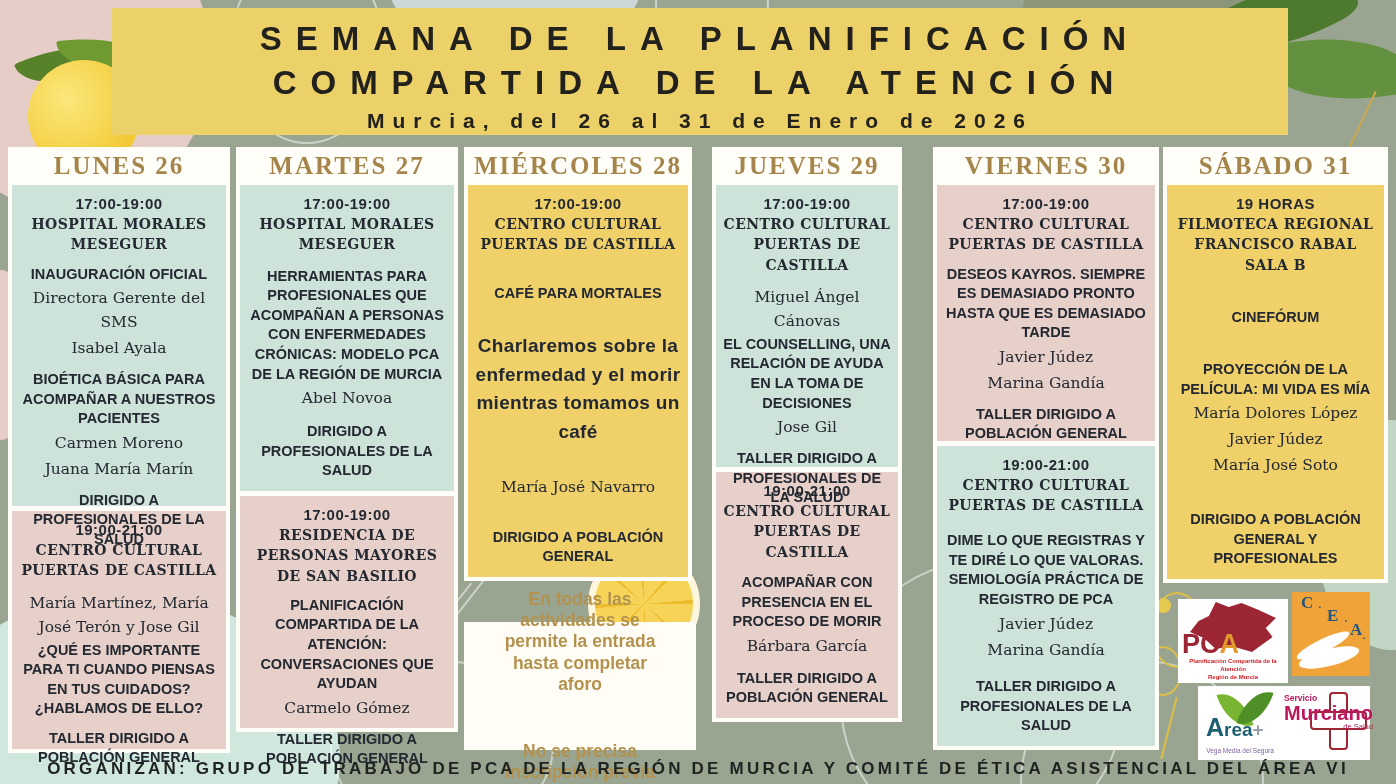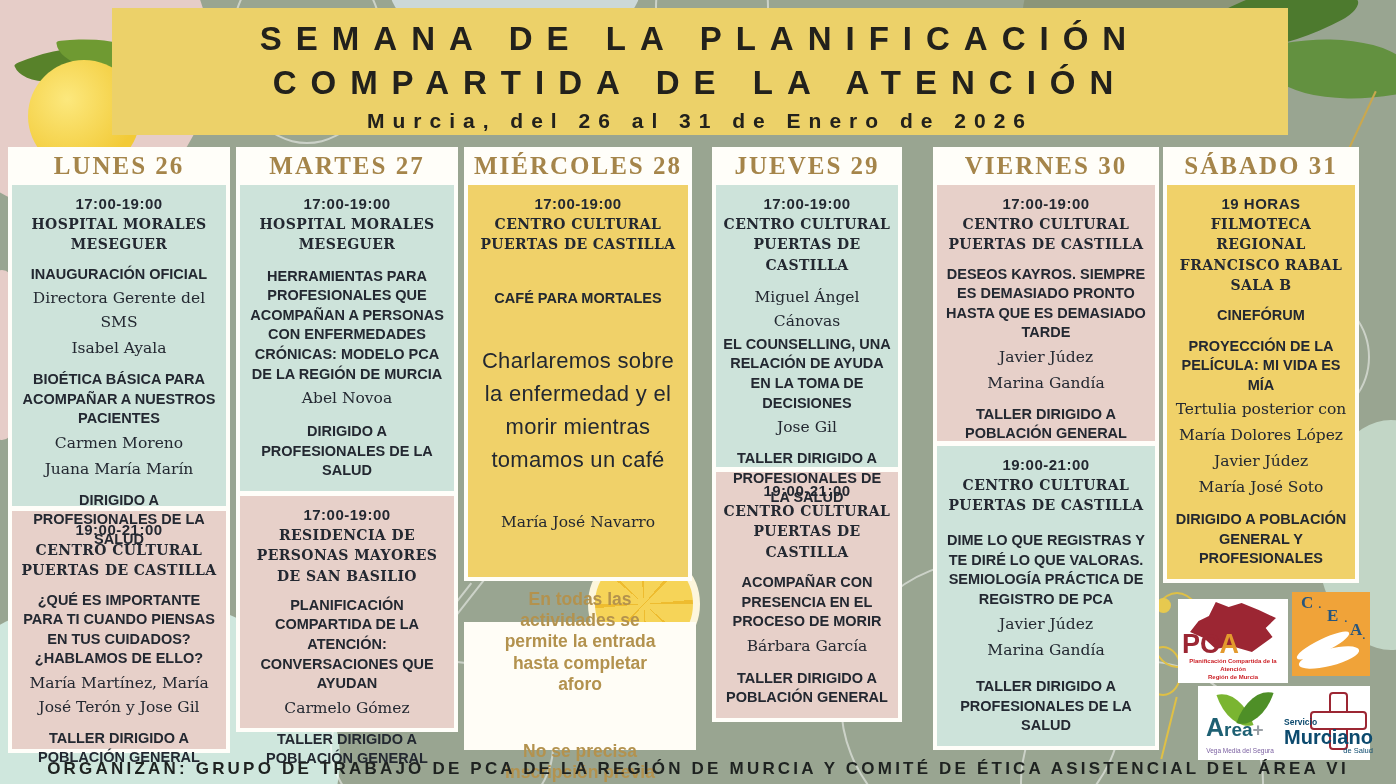--- a/index.html
+++ b/index.html
@@ -24,21 +24,21 @@
   .card{display:flex;flex-direction:column;box-sizing:border-box;padding:9px 6px;margin-top:5px;
         text-align:center;color:#232831}
   .card.teal{background:var(--cardteal,#cde3da)}
   .card.pink{background:var(--cardpink,#e7d0c9)}
   .card.yellow{background:var(--cardyellow,#f0d169)}
   .ln{margin:0;padding:1px 0}
   .ln.time{font-weight:bold;font-size:15px;letter-spacing:.5px}
   .ln.venue{font-family:"DejaVu Serif",serif;font-weight:bold;font-size:14px;line-height:1.45;letter-spacing:.4px}
   .ln.event{font-weight:bold;font-size:14.5px;line-height:1.35}
   .ln.name{font-family:"DejaVu Serif",serif;font-size:15.5px;line-height:1.55}
-  .ln.big{font-weight:normal;font-size:22px;line-height:1.5;letter-spacing:.3px}
+  .ln.big{font-weight:bold;font-size:19px;line-height:1.5;letter-spacing:.3px}
   .ln.gap{flex:1;min-height:6px}
 
   
   .notice{position:absolute;left:464px;top:622px;width:232px;height:128px;background:#fffdf6;
           box-sizing:border-box;display:flex;flex-direction:column;justify-content:center;gap:13px;
           padding:8px 10px;text-align:center;color:var(--noticegold,#b3924e);font-weight:bold;
           font-size:17.5px;line-height:1.22}
   .notice p{margin:16px}
 
   
@@ -55,21 +55,21 @@
   .asms-box{left:1198px;top:686px;width:172px;height:74px;background:#fff;display:flex}
   .area-part{position:relative;width:84px;height:70px}
   .leafv{position:absolute;border-radius:0 100% 0 100%}
   .area-word{position:absolute;left:8px;bottom:14px;font-size:19px;font-weight:bold;color:#1d6073}
   .area-word .bigA{font-size:25px}
   .area-word .plus{color:#9aa0a6;font-weight:bold}
   .area-cap{position:absolute;left:2px;bottom:2px;width:80px;text-align:center;font-size:6.5px;color:#7a5fa0}
   .sms-part{position:relative;width:88px;height:74px}
   .crossv{position:absolute;right:22px;top:6px;width:15px;height:54px;border:2px solid #9c2633;background:#fff;border-radius:4px}
   .crossh{position:absolute;right:3px;top:25px;width:53px;height:15px;border:2px solid #9c2633;background:#fff;border-radius:4px}
-  .sms-txt{position:absolute;left:2px;top:32px;color:#0c4a6e;line-height:1;z-index:2}
+  .sms-txt{position:absolute;left:2px;top:8px;color:#be185d;line-height:1;z-index:2}
   .sms-s{font-size:8.5px;font-weight:bold}
   .sms-m{font-size:20px;font-weight:bold}
   .sms-d{font-size:7.5px;text-align:right}
 
   
   .footer{position:absolute;left:0;right:0;bottom:5px;text-align:center;font-weight:bold;
           font-size:17px;letter-spacing:3.2px;color:#1e2220;white-space:nowrap}
 </style>
 </head>
 <body>
@@ -128,22 +128,22 @@
           <p class="ln event">BIOÉTICA BÁSICA PARA ACOMPAÑAR A NUESTROS PACIENTES</p>
           <p class="ln name">Carmen Moreno</p>
           <p class="ln name">Juana María Marín</p>
           <p class="ln gap"></p>
           <p class="ln event">DIRIGIDO A PROFESIONALES DE LA SALUD</p>
         </div>
         <div class="card pink" style="height: 238px;">
           <p class="ln time">19:00-21:00</p>
           <p class="ln venue">CENTRO CULTURAL PUERTAS DE CASTILLA</p>
           <p class="ln gap"></p>
+          <p class="ln name">María Martínez, María José Terón y Jose Gil</p>
           <p class="ln event">¿QUÉ ES IMPORTANTE PARA TI CUANDO PIENSAS EN TUS CUIDADOS? ¿HABLAMOS DE ELLO?</p>
-          <p class="ln name">María Martínez, María José Terón y Jose Gil</p>
           <p class="ln gap"></p>
           <p class="ln event">TALLER DIRIGIDO A POBLACIÓN GENERAL</p>
         </div>
       </section>
       <section class="panel" style="left: 236px; width: 222px;">
         <h2 class="day">MARTES 27</h2>
         <div class="card teal" style="height: 306px;">
           <p class="ln time">17:00-19:00</p>
           <p class="ln venue">HOSPITAL MORALES MESEGUER</p>
           <p class="ln gap"></p>
@@ -167,20 +167,21 @@
         <div class="card yellow" style="height: 392px;">
           <p class="ln time">17:00-19:00</p>
           <p class="ln venue">CENTRO CULTURAL PUERTAS DE CASTILLA</p>
           <p class="ln gap"></p>
           <p class="ln event">CAFÉ PARA MORTALES</p>
           <p class="ln gap"></p>
           <p class="ln big">Charlaremos sobre la enfermedad y el morir mientras tomamos un café</p>
           <p class="ln gap"></p>
           <p class="ln name">María José Navarro</p>
           <p class="ln gap"></p>
+          <p class="ln event">DIRIGIDO A POBLACIÓN GENERAL</p>
         </div>
       </section>
       <section class="panel" style="left: 700px; width: 190px; margin-left: 12px;">
         <h2 class="day">JUEVES 29</h2>
         <div class="card teal" style="height: 282px;">
           <p class="ln time">17:00-19:00</p>
           <p class="ln venue">CENTRO CULTURAL PUERTAS DE CASTILLA</p>
           <p class="ln gap"></p>
           <p class="ln name">Miguel Ángel Cánovas</p>
           <p class="ln event">EL COUNSELLING, UNA RELACIÓN DE AYUDA EN LA TOMA DE DECISIONES</p>
@@ -214,30 +215,29 @@
           <p class="ln time">19:00-21:00</p>
           <p class="ln venue">CENTRO CULTURAL PUERTAS DE CASTILLA</p>
           <p class="ln gap"></p>
           <p class="ln event">DIME LO QUE REGISTRAS Y TE DIRÉ LO QUE VALORAS. SEMIOLOGÍA PRÁCTICA DE REGISTRO DE PCA</p>
           <p class="ln name">Javier Júdez</p>
           <p class="ln name">Marina Gandía</p>
           <p class="ln gap"></p>
           <p class="ln event">TALLER DIRIGIDO A PROFESIONALES DE LA SALUD</p>
         </div>
       </section>
-      <section class="panel" style="left: 1163px; width: 196px;">
+      <section class="panel" style="left: 1163px; width: 225px;">
         <h2 class="day">SÁBADO 31</h2>
         <div class="card yellow" style="height: 394px;">
           <p class="ln time">19 HORAS</p>
           <p class="ln venue">FILMOTECA REGIONAL FRANCISCO RABAL SALA B</p>
           <p class="ln gap"></p>
           <p class="ln event">CINEFÓRUM</p>
           <p class="ln gap"></p>
           <p class="ln event">PROYECCIÓN DE LA PELÍCULA: MI VIDA ES MÍA</p>
-          <p class="ln name">Tertulia posterior con</p>
           <p class="ln name">María Dolores López</p>
           <p class="ln name">Javier Júdez</p>
           <p class="ln name">María José Soto</p>
           <p class="ln gap"></p>
           <p class="ln event">DIRIGIDO A POBLACIÓN GENERAL Y PROFESIONALES</p>
         </div>
       </section>
     </div>
 
   <aside class="notice">

